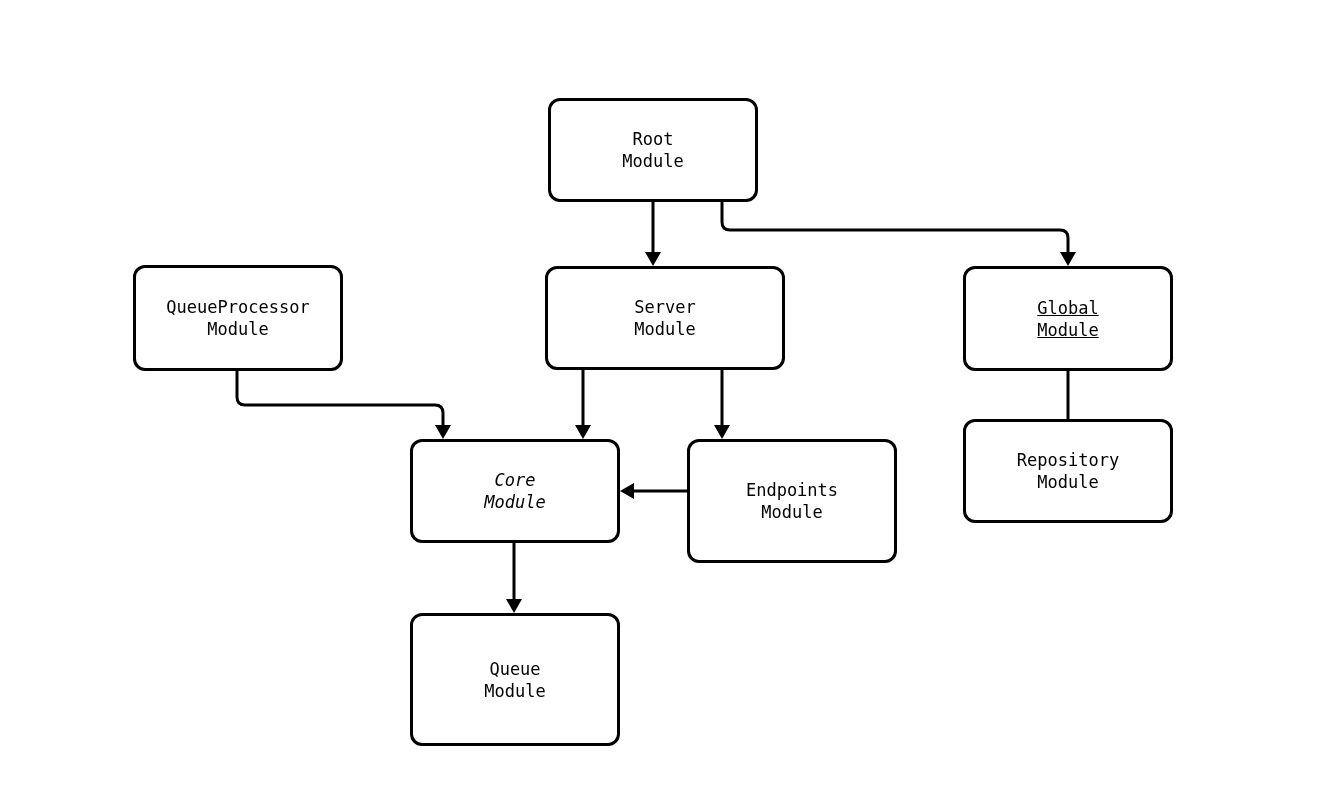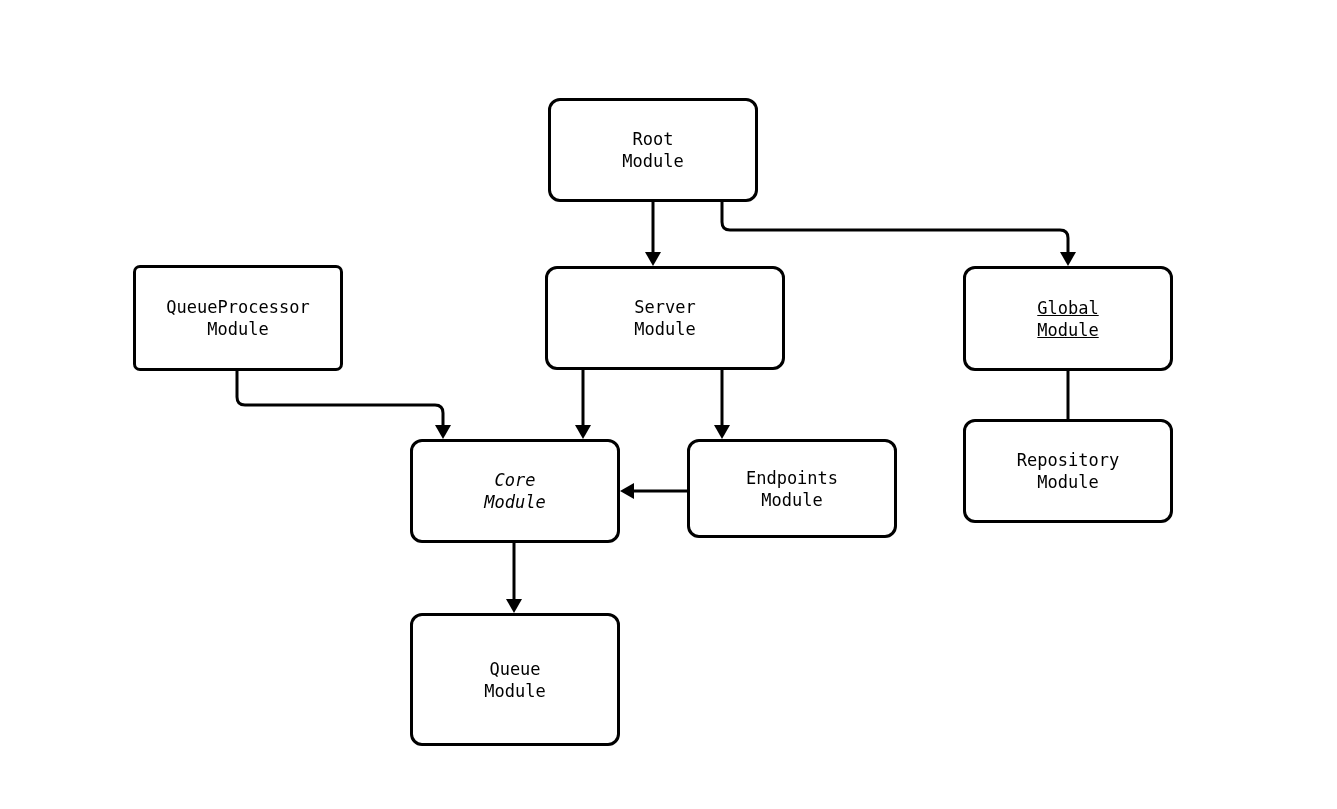--- a/index.html
+++ b/index.html
@@ -104,41 +104,41 @@
       <path d="M 1068 371 L 1068 425"></path>
       <polygon class="arrow-head" points="1068,439 1060,425 1076,425"></polygon>
     </g>
   </svg>
 
   <div class="node-box" id="node-root" style="left: 548px; top: 98px; width: 210px; height: 104px;">
     <span class="node-label">Root</span>
     <span class="node-label">Module</span>
   </div>
 
-  <div class="node-box" id="node-queueprocessor" style="left: 133px; top: 265px; width: 210px; height: 106px; border-radius: 7px;">
+  <div class="node-box" id="node-queueprocessor" style="left: 133px; top: 265px; width: 210px; height: 106px;">
     <span class="node-label">QueueProcessor</span>
     <span class="node-label">Module</span>
   </div>
 
   <div class="node-box" id="node-server" style="left: 534px; top: 266px; width: 240px; height: 104px; margin-left: 11px;">
     <span class="node-label">Server</span>
     <span class="node-label">Module</span>
   </div>
 
   <div class="node-box" id="node-global" style="left: 963px; top: 266px; width: 210px; height: 105px; text-decoration: underline;">
     <span class="node-label">Global</span>
     <span class="node-label">Module</span>
   </div>
 
   <div class="node-box" id="node-core" style="left: 410px; top: 439px; width: 210px; height: 104px; font-style: italic;">
     <span class="node-label">Core</span>
     <span class="node-label">Module</span>
   </div>
 
-  <div class="node-box" id="node-endpoints" style="left: 687px; top: 439px; width: 210px; height: 99px;">
+  <div class="node-box" id="node-endpoints" style="left: 687px; top: 439px; width: 210px; height: 124px;">
     <span class="node-label">Endpoints</span>
     <span class="node-label">Module</span>
   </div>
 
   <div class="node-box" id="node-repository" style="left: 963px; top: 419px; width: 210px; height: 104px;">
     <span class="node-label">Repository</span>
     <span class="node-label">Module</span>
   </div>
 
   <div class="node-box" id="node-queue" style="left: 410px; top: 613px; width: 210px; height: 133px;">

